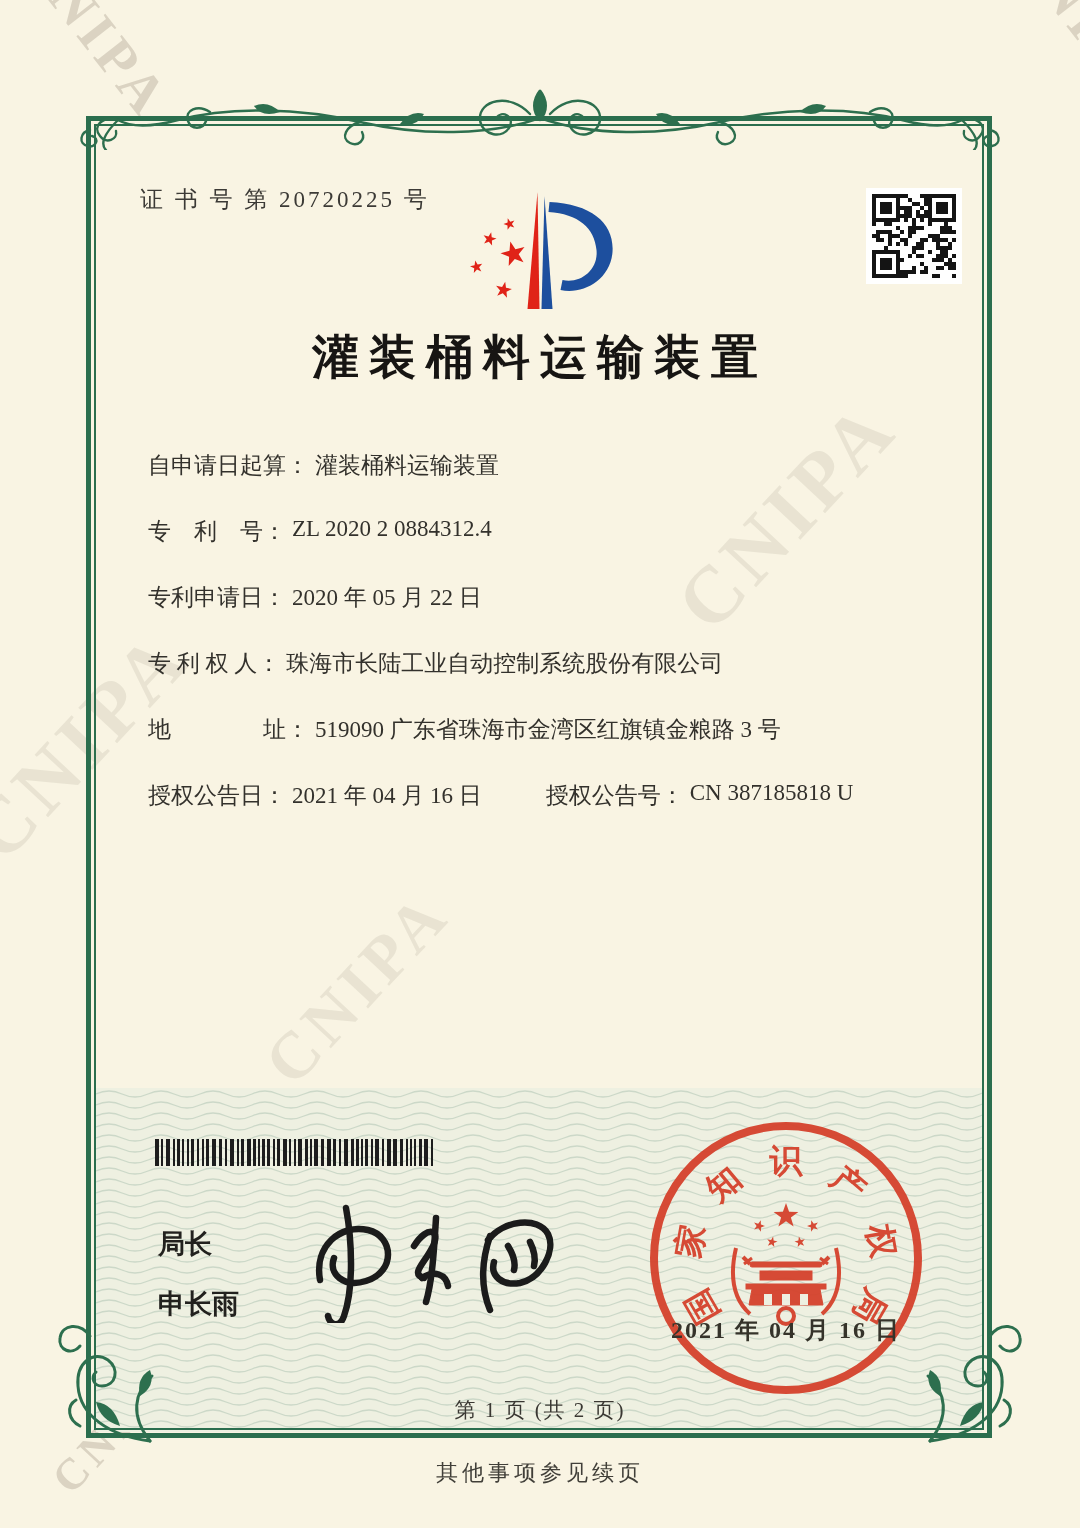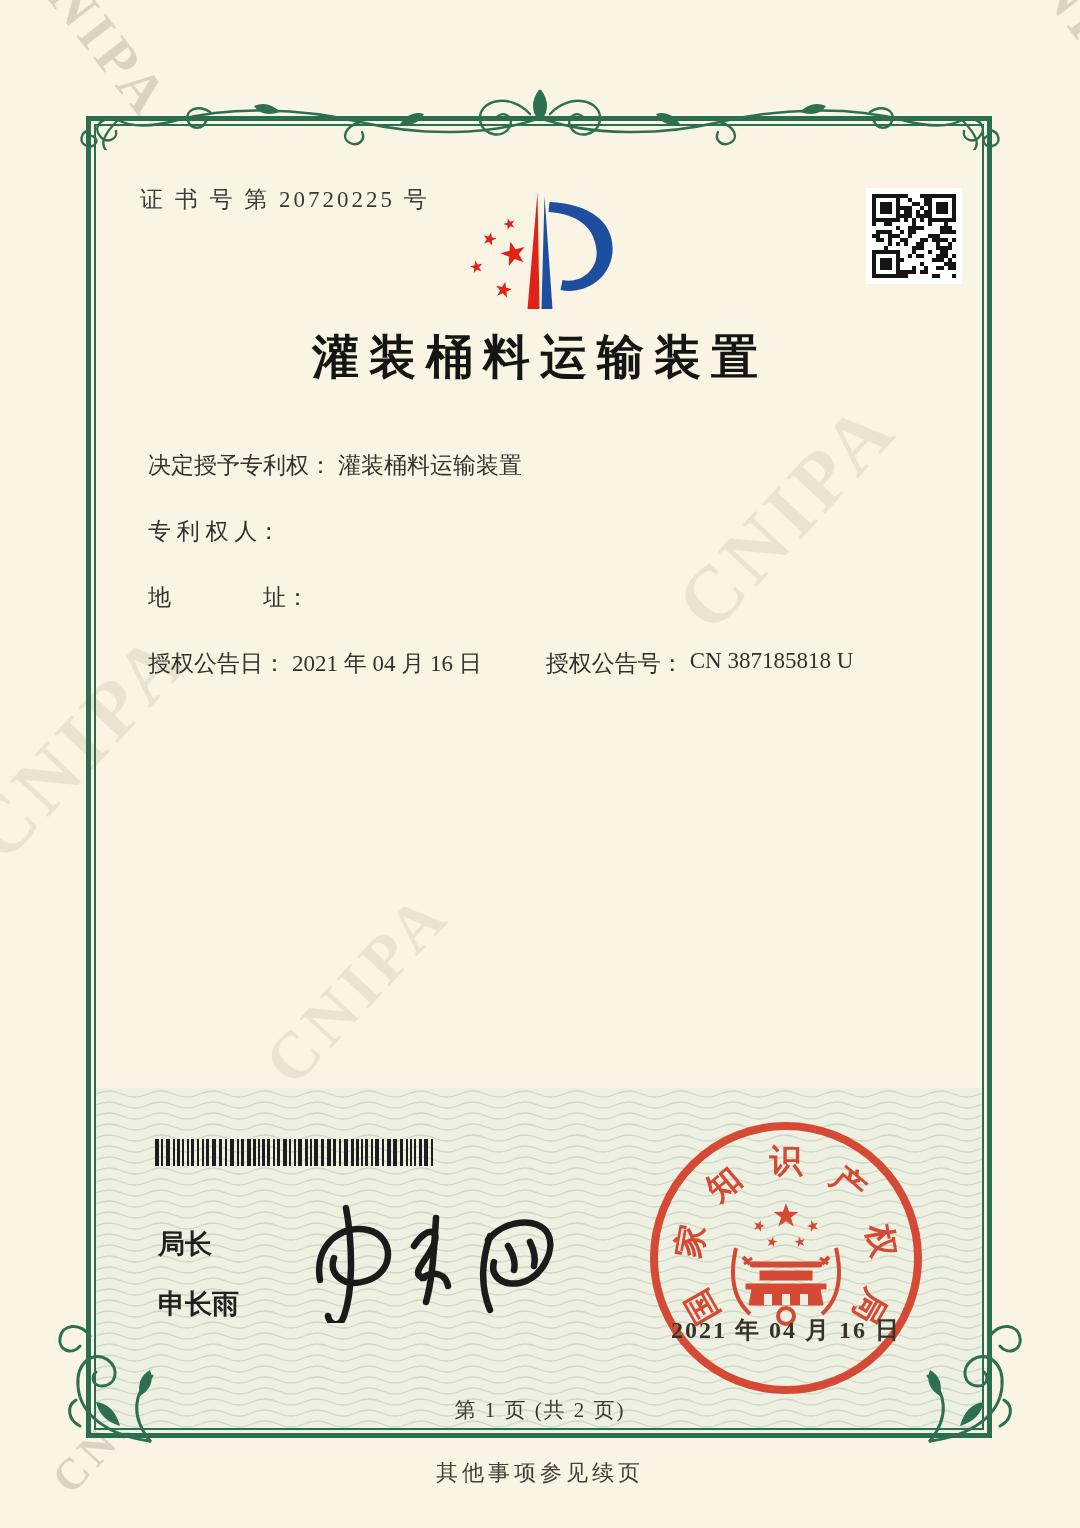--- a/index.html
+++ b/index.html
@@ -626,28 +626,38 @@
       <i style="background: rgb(255, 255, 255);"></i>
       <i style="background: rgb(255, 255, 255);"></i>
       <i style="background: rgb(20, 20, 20);"></i>
     </div>
 </div>
 
 <div class="title">灌装桶料运输装置</div>
 
 <div class="fields">
   <div class="frow">
-    <span class="flabel">决定授予专利权：</span>
+    <span class="flabel">自申请日起算：</span>
     <span class="fvalue">灌装桶料运输装置</span>
   </div>
   <div class="frow">
+    <span class="flabel">专　利　号：</span>
+    <span class="fvalue">ZL 2020 2 0884312.4</span>
+  </div>
+  <div class="frow">
+    <span class="flabel">专利申请日：</span>
+    <span class="fvalue">2020 年 05 月 22 日</span>
+  </div>
+  <div class="frow">
     <span class="flabel">专 利 权 人：</span>
+    <span class="fvalue">珠海市长陆工业自动控制系统股份有限公司</span>
   </div>
   <div class="frow">
     <span class="flabel">地　　　　址：</span>
+    <span class="fvalue">519090 广东省珠海市金湾区红旗镇金粮路 3 号</span>
   </div>
   <div class="frow frow-double">
     <span class="flabel">授权公告日：</span>
     <span class="fvalue">2021 年 04 月 16 日</span>
     <span class="flabel pair2">授权公告号：</span>
     <span class="fvalue">CN 387185818 U</span>
   </div>
 </div>
 
 <div class="paras">

